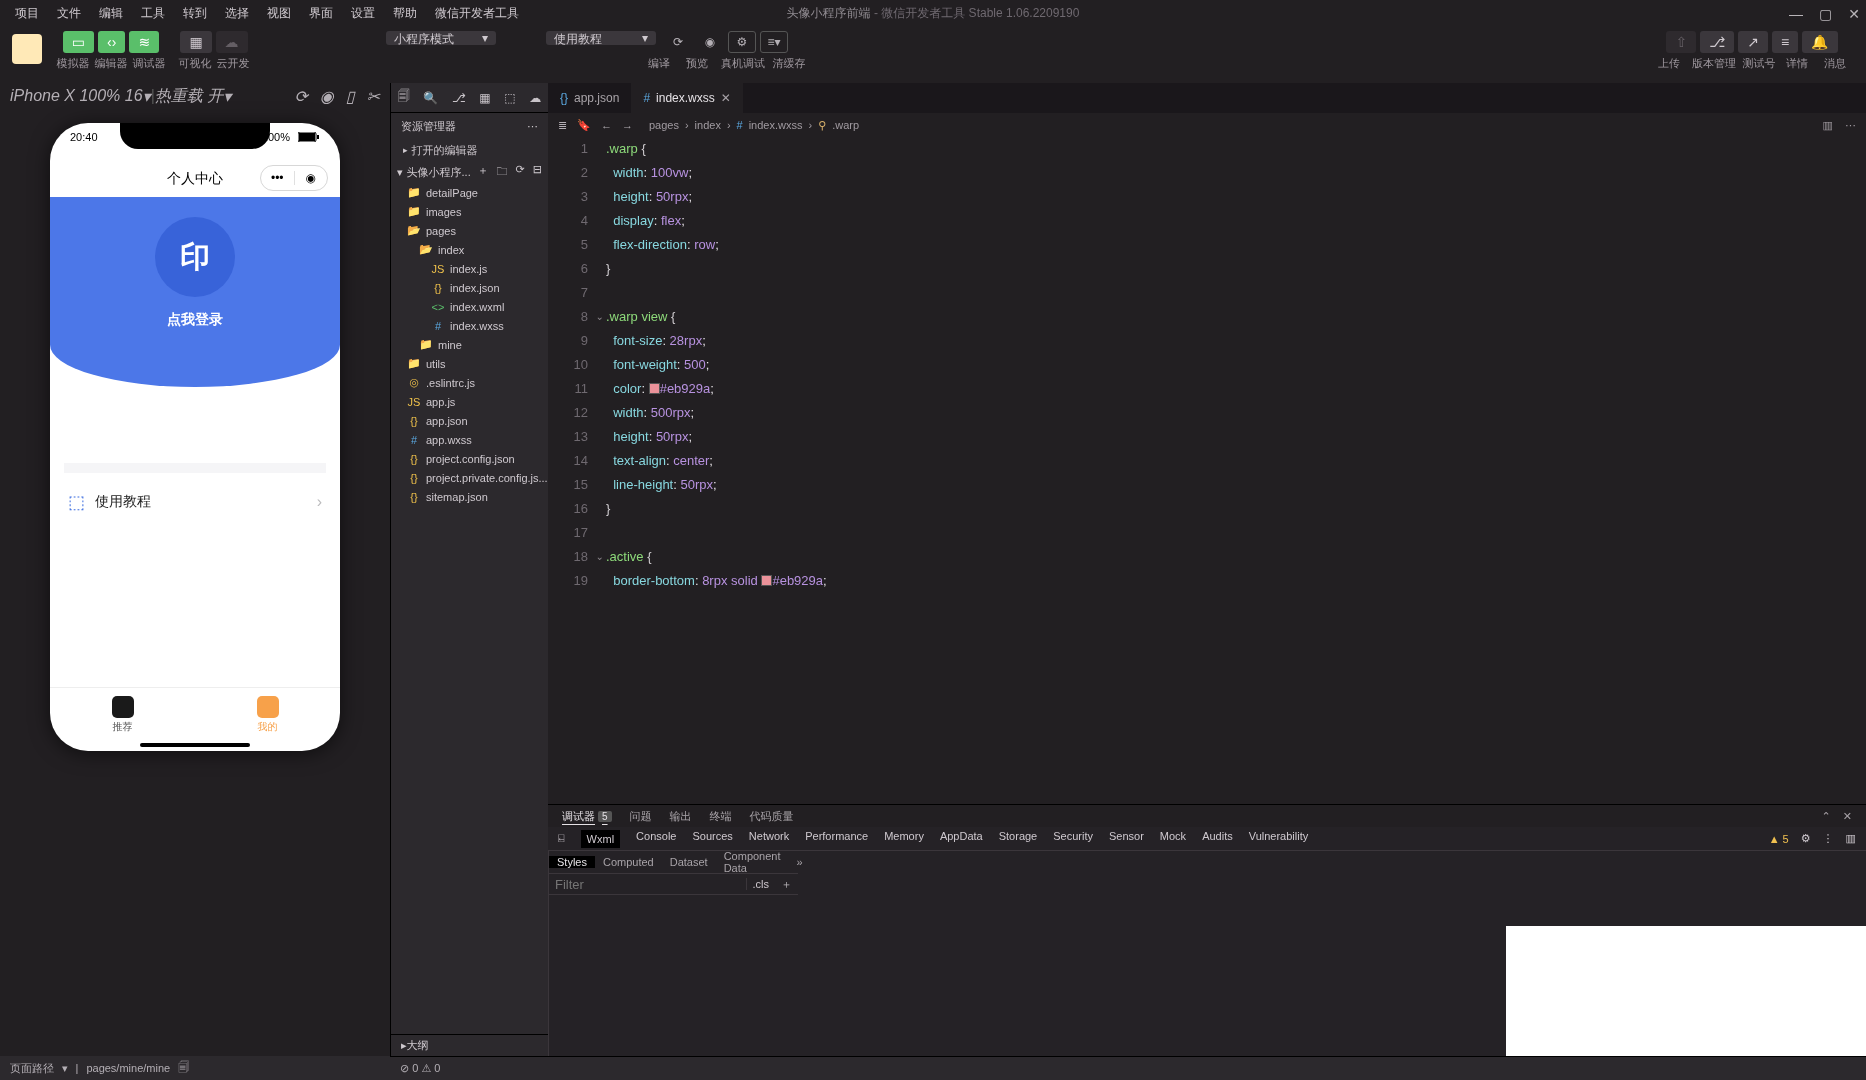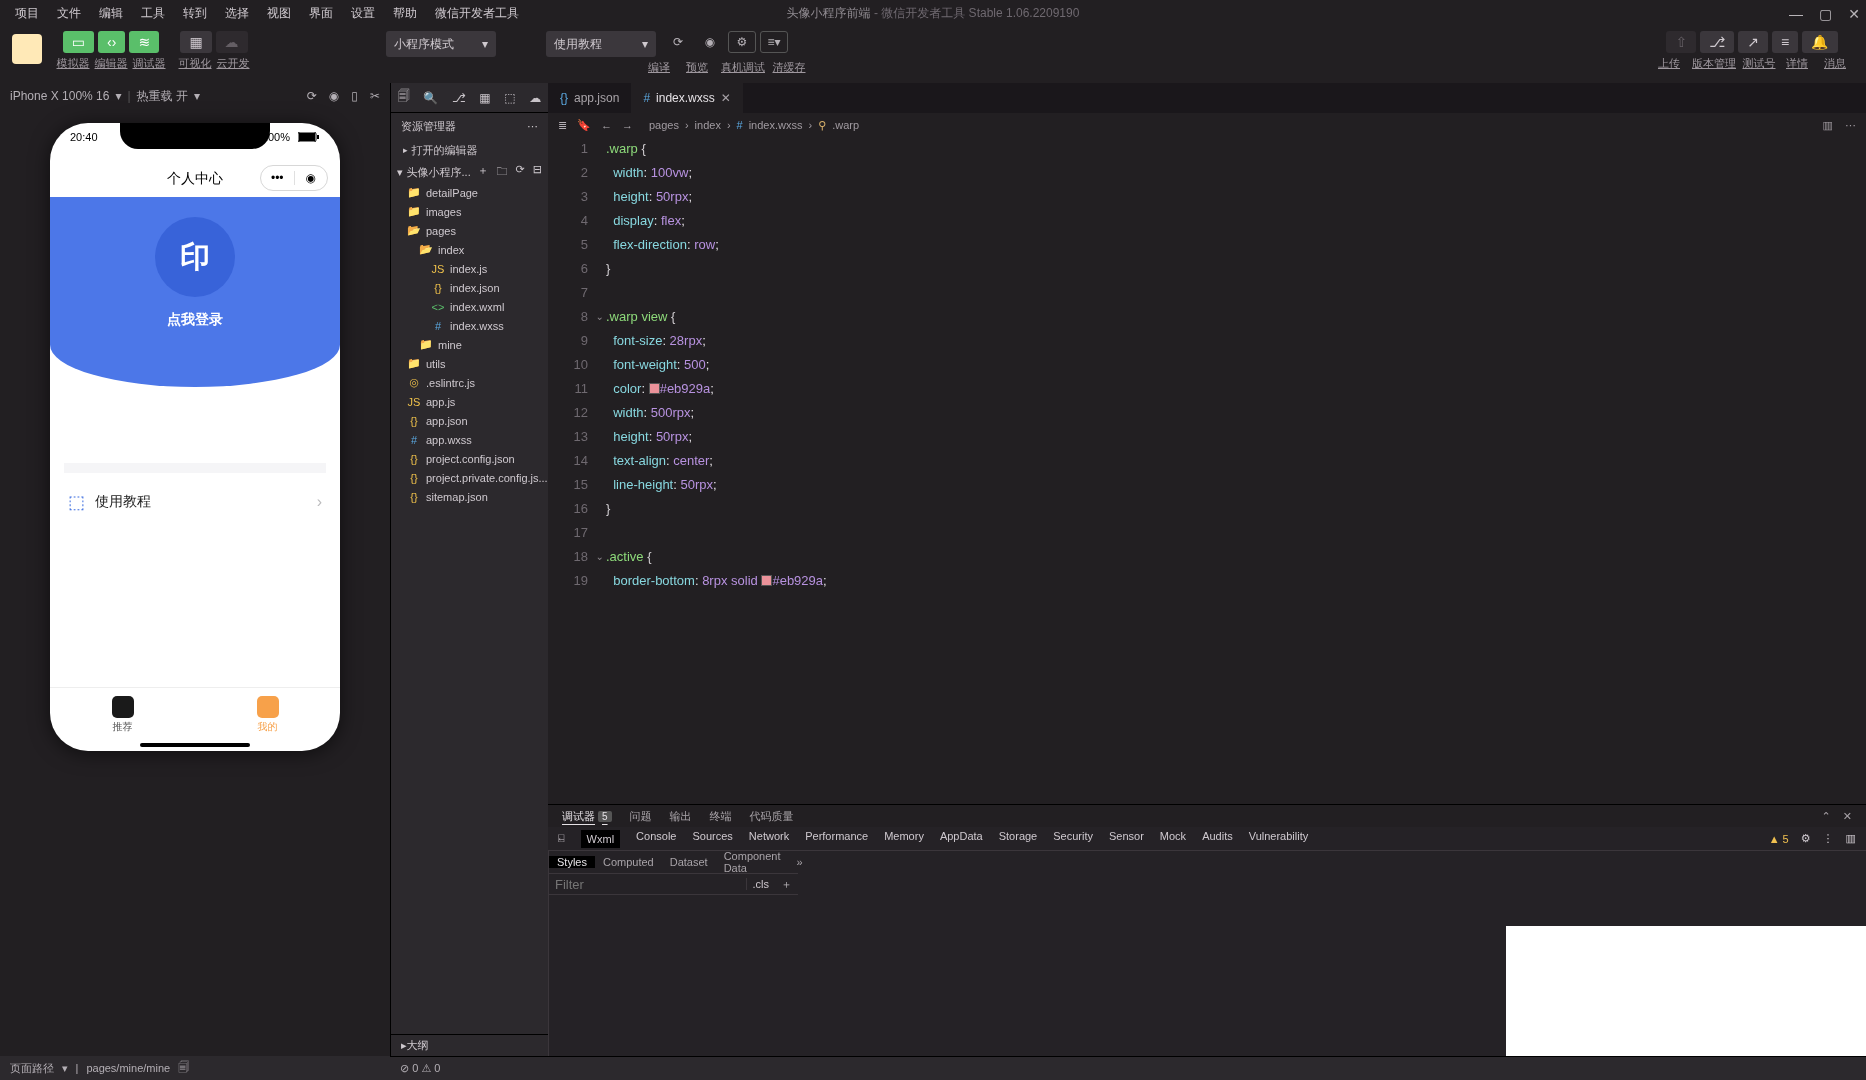--- a/index.html
+++ b/index.html
@@ -19,30 +19,30 @@
   .winbtns span{color:#b8b4b8;font-size:14px;}
   
   .toolbar{height:56px;display:flex;align-items:flex-start;background:var(--bg);padding:4px 8px 0 4px;}
   .avatar{width:30px;height:30px;border-radius:4px;background:#ffe9b7;margin:3px 8px;}
   .tbgroup{display:flex;flex-direction:column;align-items:center;padding:0 6px;}
   .tbrow{display:flex;gap:4px;}
   .tbbtn{height:22px;border-radius:3px;display:flex;align-items:center;justify-content:center;padding:0 9px;color:#fff;font-size:14px;}
   .tbbtn.g{background:#5abf6a;}
   .tbbtn.dark{background:#3b373c;color:#cfc9cf;}
   .tbbtn.disabled{background:#2e2a2e;color:#645e64;}
-  .tblbl{display:flex;gap:4px;margin-top:3px;font-size:11px;color:#9f989f;text-decoration:underline;}
+  .tblbl{display:flex;gap:4px;margin-top:3px;font-size:11px;color:#9f989f;}
   .tblbl span{min-width:34px;text-align:center;}
   .spacer{flex:1;}
-  .dropdown{height:26px;background:#3b373c;border-radius:3px;display:flex;align-items:center;padding:0 8px;color:#cfc9cf;min-width:110px;justify-content:space-between;margin:0 4px;}
+  .dropdown{height:14px;background:#3b373c;border-radius:3px;display:flex;padding:0 8px;color:#cfc9cf;min-width:110px;justify-content:space-between;margin:0 4px;}
   .iconbtn{width:28px;height:22px;display:flex;align-items:center;justify-content:center;color:#b4afb5;}
   
   .main{display:flex;height:calc(100% - 27px - 56px - 24px);}
   
   .simpane{width:390px;background:var(--bg);display:flex;flex-direction:column;}
-  .simtop{height:26px;display:flex;align-items:center;padding:0 10px;color:#b4afb5;font-size:12px;gap:6px;}
+  .simtop{height:26px;display:flex;align-items:center;padding:0 10px;color:#b4afb5;font-size:16px;font-style:italic;}
   .simtop .right{margin-left:auto;display:flex;gap:12px;}
   .phonewrap{flex:1;display:flex;justify-content:center;align-items:flex-start;padding-top:14px;}
   .phone{width:290px;height:628px;background:#fff;border-radius:38px;position:relative;overflow:hidden;box-shadow:0 2px 20px rgba(0,0,0,.6);}
   .notch{position:absolute;top:0;left:50%;transform:translateX(-50%);width:150px;height:26px;background:#000;border-radius:0 0 18px 18px;}
   .sbar{position:absolute;top:8px;left:0;right:0;display:flex;justify-content:space-between;padding:0 20px;font-size:11px;font-weight:400;color:#000;}
   .sbar .bat{display:flex;align-items:center;gap:8px;}
   .navbar{position:absolute;top:38px;left:0;right:0;height:36px;display:flex;align-items:center;justify-content:center;}
   .navtitle{color:#000;font-size:14px;}
   .capsule{position:absolute;right:12px;top:4px;width:68px;height:26px;border:1px solid #d7d7d7;border-radius:14px;display:flex;align-items:center;}
   .capsule div{flex:1;text-align:center;color:#000;}

